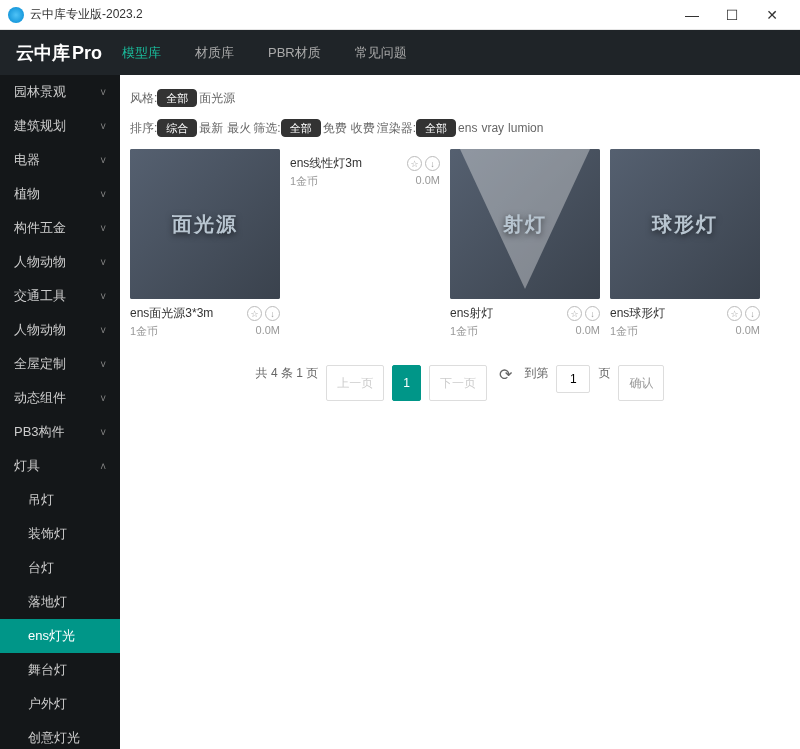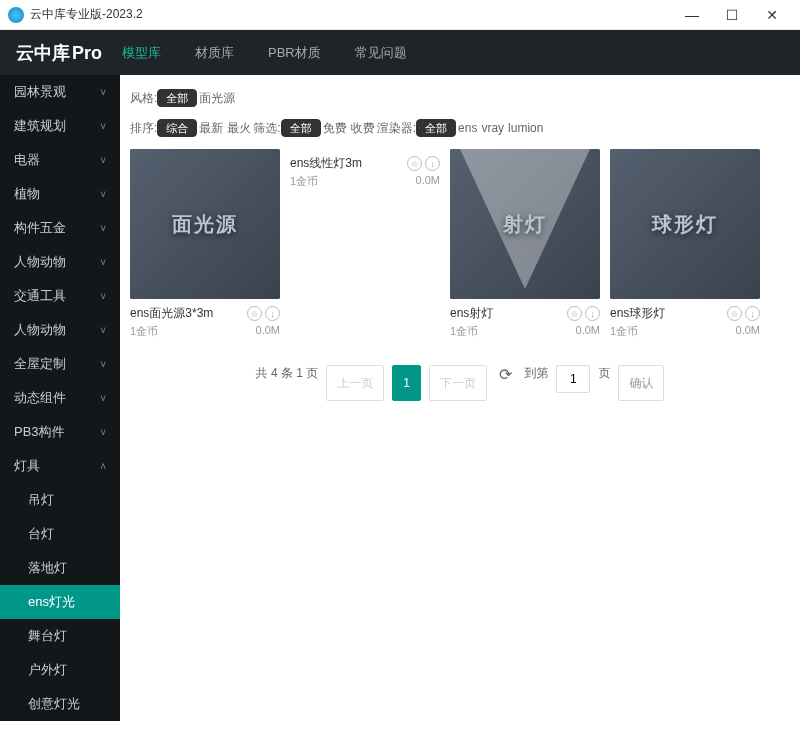--- a/index.html
+++ b/index.html
@@ -128,20 +128,21 @@
         </div>
         <div class="side-item">
           <span>PB3构件</span>
           <span class="chev">˅</span>
         </div>
         <div class="side-item">
           <span>灯具</span>
           <span class="chev">˄</span>
         </div>
         <div class="side-sub">吊灯</div>
+        <div class="side-sub">装饰灯</div>
         <div class="side-sub">台灯</div>
         <div class="side-sub">落地灯</div>
         <div class="side-sub active">ens灯光</div>
         <div class="side-sub">舞台灯</div>
         <div class="side-sub">户外灯</div>
         <div class="side-sub">创意灯光</div>
       </div>
 
     <div class="panel">
       <div class="filter-row">

